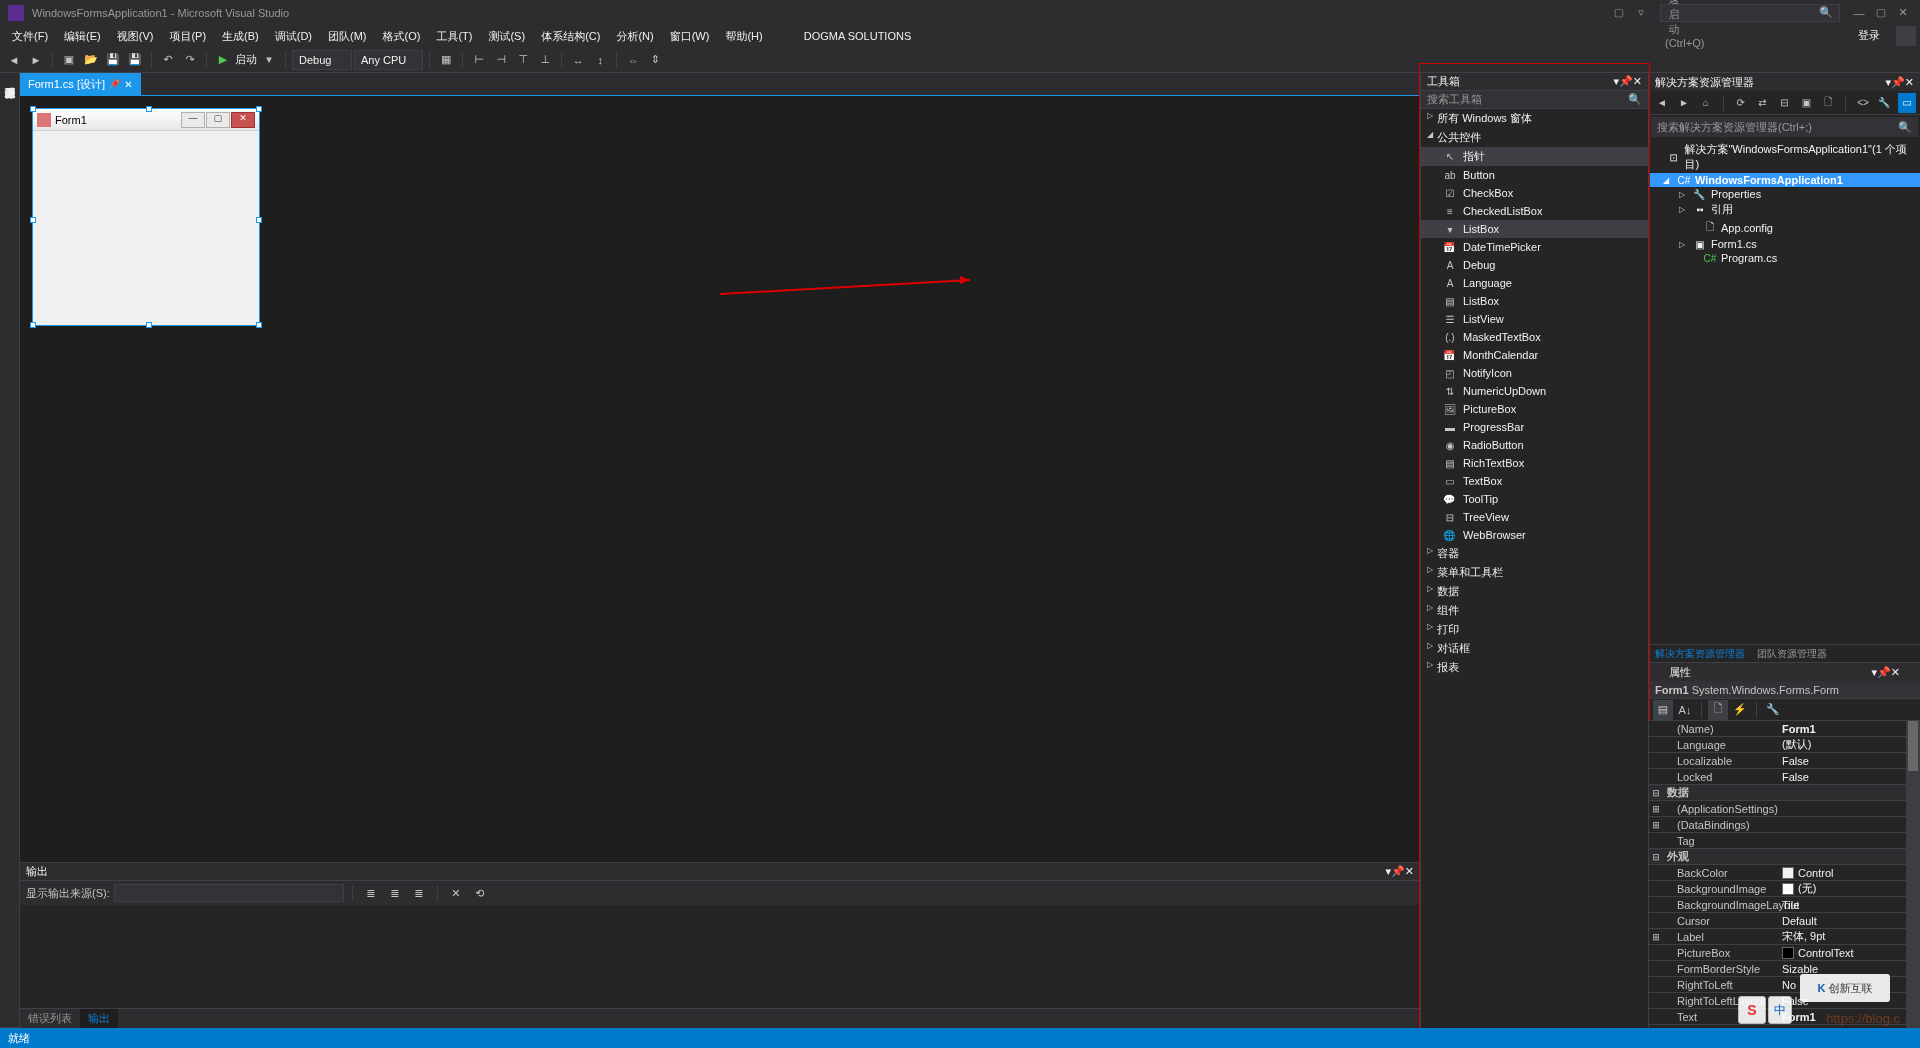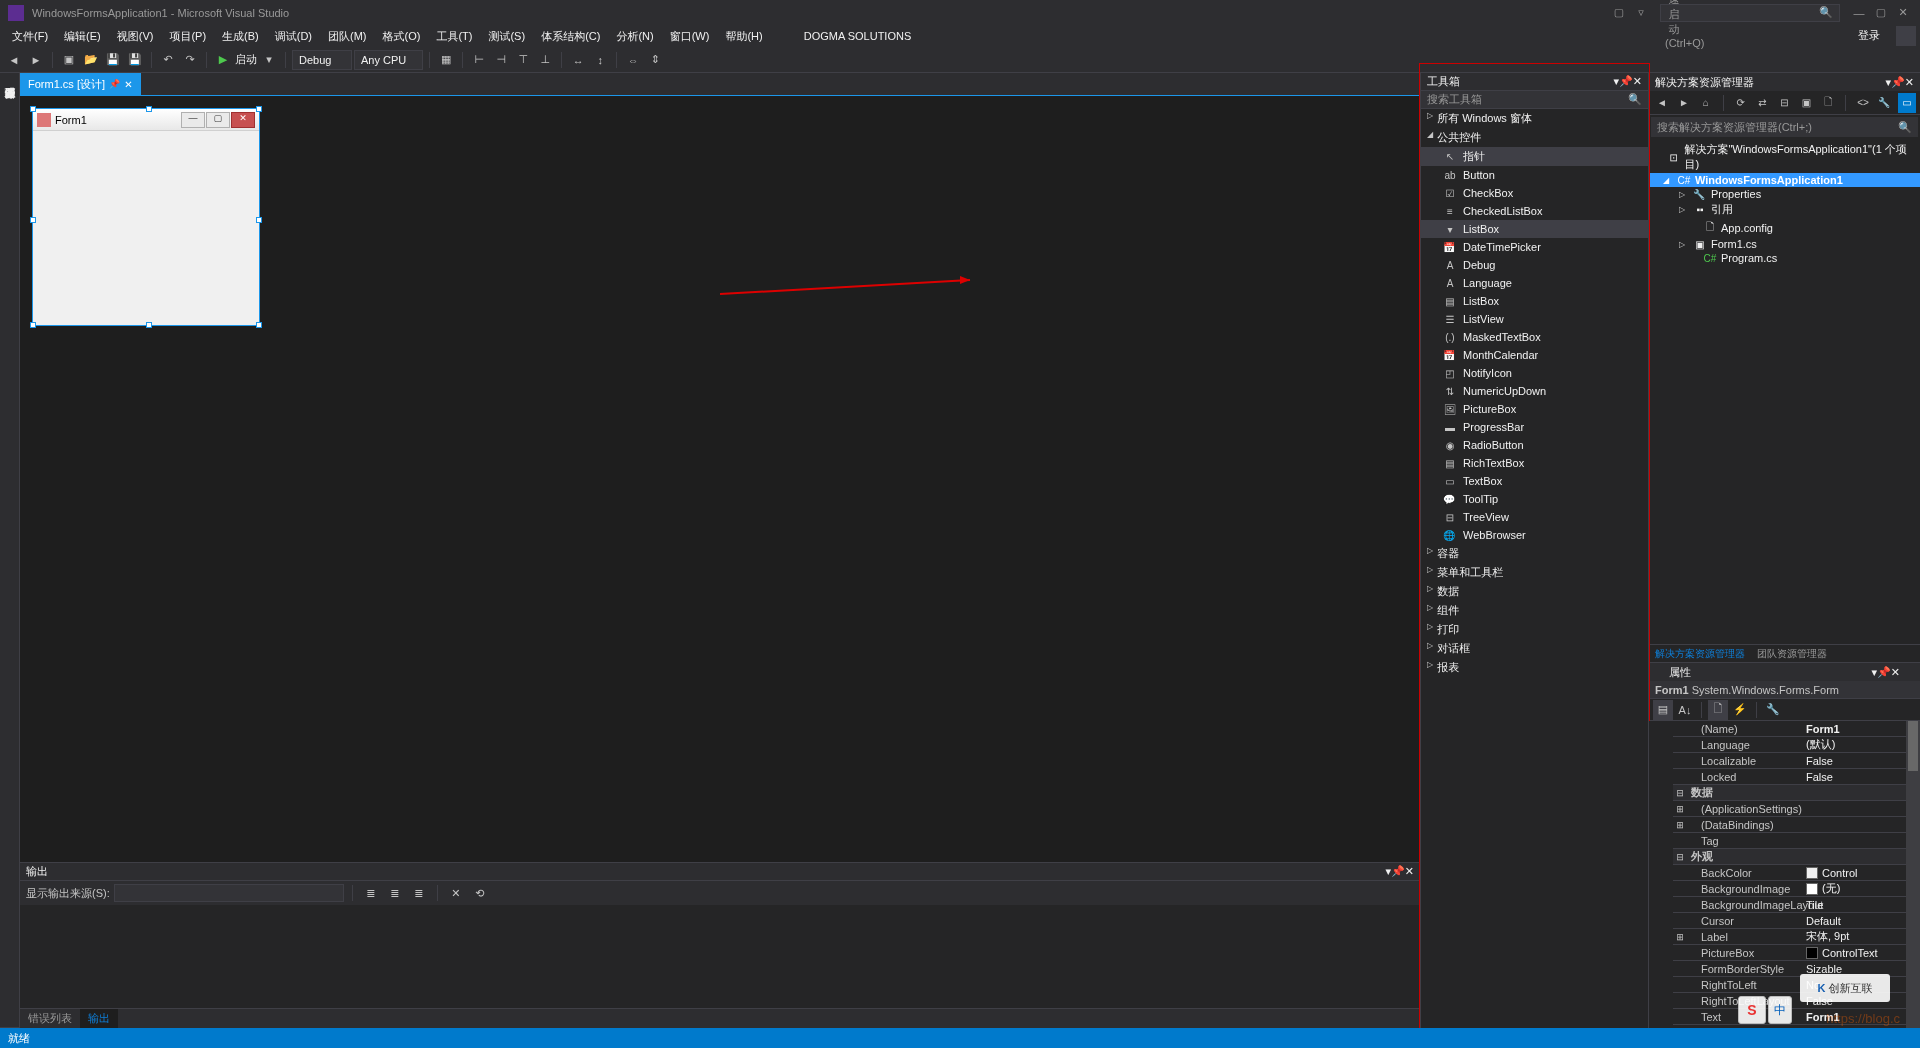--- a/index.html
+++ b/index.html
@@ -98,21 +98,21 @@
 
 .props { flex:0 0 366px; display:flex; flex-direction:column; border-top:1px solid #3f3f46; }
 .props-header { height:18px; background:#2d2d30; display:flex; align-items:center; padding:0 20px; }
 .props-header .spacer{flex:1;}
 .props-obj { height:18px; background:#333337; padding:0 6px; display:flex; align-items:center; color:#c5c5c5; border-bottom:1px solid #3f3f46; }
 .props-toolbar { height:22px; display:flex; align-items:center; padding:0 4px; gap:2px; border-bottom:1px solid #3f3f46; }
 .props-toolbar .tb-btn.active { background:#3f3f46; }
 .props-grid { flex:1; overflow:auto; background:#252526; position:relative; }
 .props-grid .scrollbar { position:absolute; right:0; top:0; bottom:0; width:14px; background:#3e3e42; }
 .props-grid .scrollbar .thumb { position:absolute; left:2px; right:2px; top:0; height:50px; background:#686868; }
-.prow { display:flex; height:16px; align-items:center; border-bottom:1px solid #3f3f46;margin-left:24px; }
+.prow { display:flex; height:16px; align-items:center; border-bottom:1px solid #3f3f46; }
 .prow .exp { width:14px; text-align:center; font-size:9px; color:#c5c5c5; }
 .prow .pname { width:115px; padding-left:4px; color:#c5c5c5; }
 .prow .pval { flex:1; padding-left:4px; color:#f1f1f1; display:flex; align-items:center; gap:4px;}
 .prow .pval .swatch { width:12px; height:12px; border:1px solid #666; }
 .prow.cat { background:#2d2d30; }
 .prow.cat .pname { font-weight:normal; color:#c5c5c5; }
 .bold { font-weight:bold; }
 
 
 .statusbar { height:20px; background:#007acc; color:#fff; display:flex; align-items:center; padding:0 8px; position:absolute; bottom:0; left:0; right:0; }

